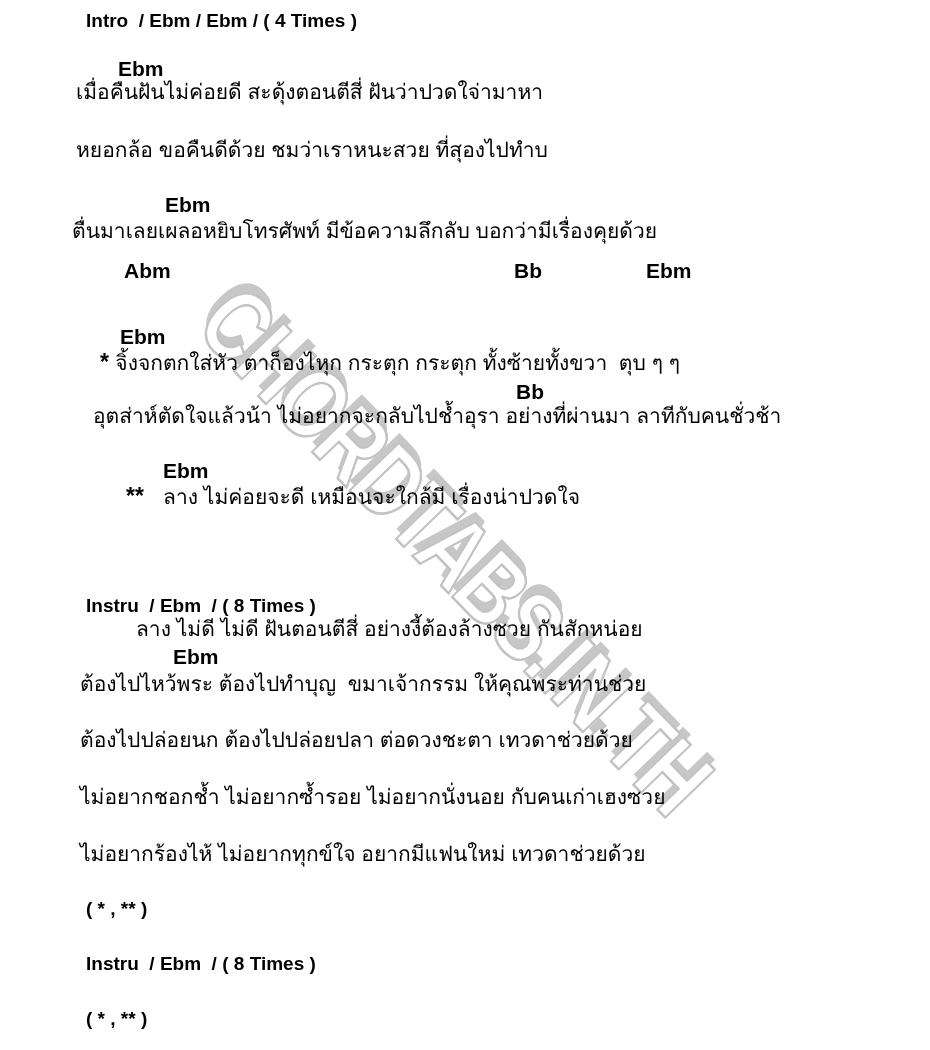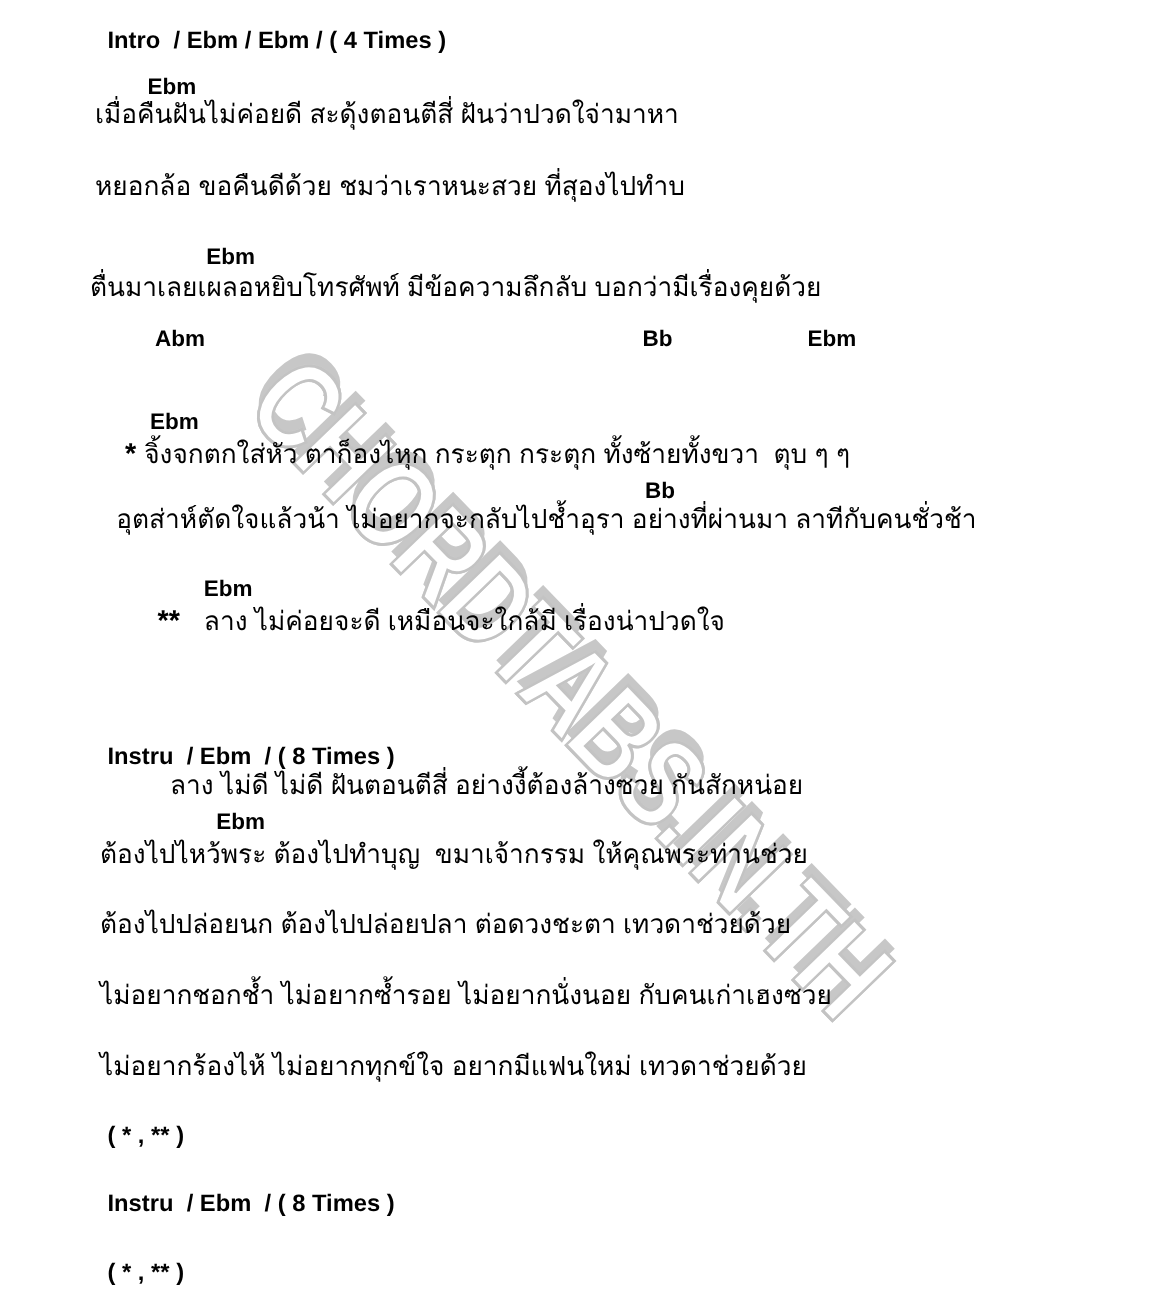--- a/index.html
+++ b/index.html
@@ -58,39 +58,39 @@
   }
   .chords{
     left:0;
     width:100%;
     height:22px;
   }
   .chord{
     position:absolute;
     top:0;
     font-weight:700;
-    font-size:18px;
+    font-size:21px;
     line-height:22px;
     white-space:pre;
   }
   .star{
     font-weight:700;
     font-size:23px;
   }
 </style>
 </head>
 <body>
 
 <div id="sheet">
   <div class="watermark" aria-hidden="true">
     <span class="wm-back">CHORDTABS.IN.TH</span>
     <span class="wm-front">CHORDTABS.IN.TH</span>
   </div>
 
-<div class="line label" style="top: 22px; left: 86px;"><span>Intro  / Ebm / Ebm / ( 4 Times )</span></div>
+<div class="line label" style="top: 10px; left: 86px;"><span>Intro  / Ebm / Ebm / ( 4 Times )</span></div>
     <div class="line chords" style="top: 58px;"><span class="chord" style="left: 118px;">Ebm</span></div>
     <div class="line lyric" style="top: 79px; left: 76px;"><span>เมื่อคืนฝันไม่ค่อยดี สะดุ้งตอนตีสี่ ฝันว่าปวดใจ่ามาหา</span></div>
     <div class="line lyric" style="top: 137px; left: 76px;"><span>หยอกล้อ ขอคืนดีด้วย ชมว่าเราหนะสวย ที่สุองไปทำบ</span></div>
     <div class="line chords" style="top: 194px;"><span class="chord" style="left: 165px;">Ebm</span></div>
     <div class="line lyric" style="top: 218px; left: 72px;"><span>ตื่นมาเลยเผลอหยิบโทรศัพท์ มีข้อความลึกลับ บอกว่ามีเรื่องคุยด้วย</span></div>
     <div class="line chords" style="top: 260px;"><span class="chord" style="left: 124px;">Abm</span><span class="chord" style="left: 514px;">Bb</span><span class="chord" style="left: 646px;">Ebm</span></div>
     <div class="line chords" style="top: 326px;"><span class="chord" style="left: 120px;">Ebm</span></div>
     <div class="line lyric" style="top: 349px; left: 100px;"><span class="star">* </span><span>จิ้งจกตกใส่หัว ตาก็องไหุก กระตุก กระตุก ทั้งซ้ายทั้งขวา  ตุบ ๆ ๆ</span></div>
     <div class="line chords" style="top: 381px;"><span class="chord" style="left: 516px;">Bb</span></div>
     <div class="line lyric" style="top: 403px; left: 93px;"><span>อุตส่าห์ตัดใจแล้วน้า ไม่อยากจะกลับไปช้ำอุรา อย่างที่ผ่านมา ลาทีกับคนชั่วช้า</span></div>

